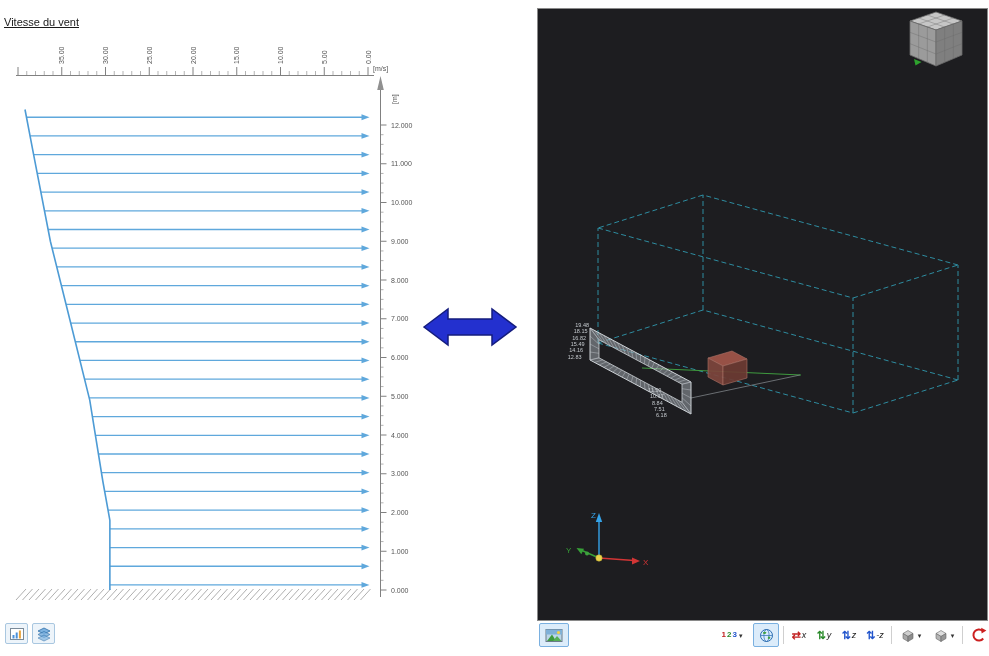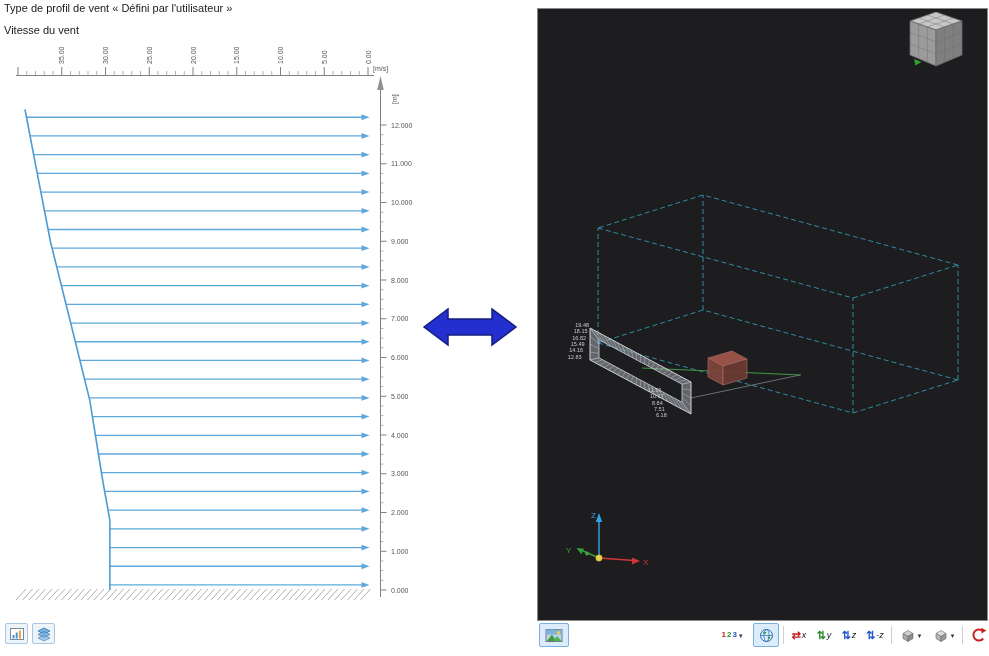--- a/index.html
+++ b/index.html
@@ -1,20 +1,20 @@
 <!DOCTYPE html>
 <html><head>
 <meta charset="utf-8">
 <style>
   html,body{margin:0;padding:0;background:#fff;font-family:"Liberation Sans",sans-serif;}
   svg{font-family:inherit;}
   .page{position:relative;width:989px;height:656px;background:#fff;overflow:hidden;}
   .left-panel{position:absolute;left:0;top:0;width:537px;height:656px;background:#fff;}
   .title-line1{position:absolute;left:4px;top:2px;font-size:11px;color:#1a1a1a;white-space:nowrap;}
-  .title-line2{position:absolute;left:4px;top:24px;font-size:11px;color:#1a1a1a;}
+  .title-line2{position:absolute;left:4px;top:16px;font-size:11px;color:#1a1a1a;text-decoration:underline;}
   #chart-svg{position:absolute;left:0;top:0;}
   .chart-toolbar{position:absolute;left:5px;top:623px;display:flex;gap:4px;}
   .ctb-btn{width:23px;height:21px;border:1px solid #a9c7e0;background:#edf4fa;border-radius:2px;
            display:flex;align-items:center;justify-content:center;padding:0;cursor:pointer;}
   .swap-arrow{position:absolute;left:420px;top:300px;}
   .viewport{position:absolute;left:537px;top:8px;width:451px;height:613px;background:#1d1d20;
             border:1px solid #8a8a8a;box-sizing:border-box;}
   .vp-toolbar{position:absolute;left:537px;top:622px;width:452px;height:32px;}
   .tb-btn{position:absolute;top:1px;height:24px;box-sizing:border-box;border:1px solid transparent;
           border-radius:2px;background:transparent;display:flex;align-items:center;justify-content:center;
@@ -27,21 +27,20 @@
   .caret{font-size:7px;color:#333;line-height:1;margin-left:1px;}
   .digit{font-size:8px;font-weight:bold;line-height:1;}
   .d1{color:#c22222;} .d2{color:#2a8a2a;} .d3{color:#2255cc;}
 </style>
 </head>
 <body>
 
 <div class="page">
 
   <section class="left-panel">
-    <div class="title-line1">Type de profil de vent « Défini par l'utilisateur »</div>
     <div class="title-line2">Vitesse du vent</div>
     <svg id="chart-svg" width="537" height="656">
         <g stroke="#9a9a9a" stroke-width="0.8">
           <line x1="16" y1="600" x2="26" y2="589"></line>
           <line x1="22.5" y1="600" x2="32.5" y2="589"></line>
           <line x1="29" y1="600" x2="39" y2="589"></line>
           <line x1="35.5" y1="600" x2="45.5" y2="589"></line>
           <line x1="42" y1="600" x2="52" y2="589"></line>
           <line x1="48.5" y1="600" x2="58.5" y2="589"></line>
           <line x1="55" y1="600" x2="65" y2="589"></line>

